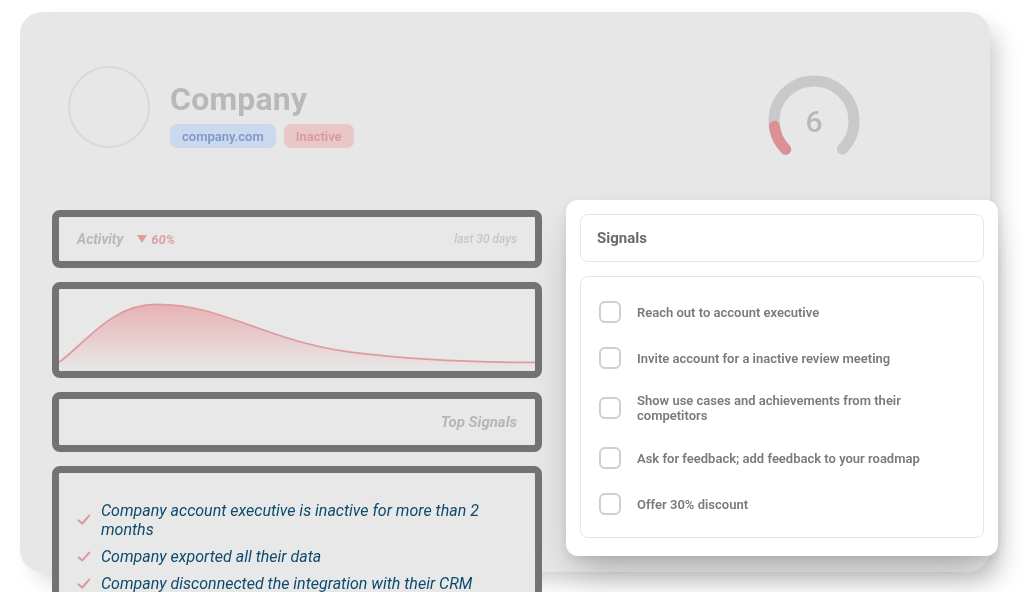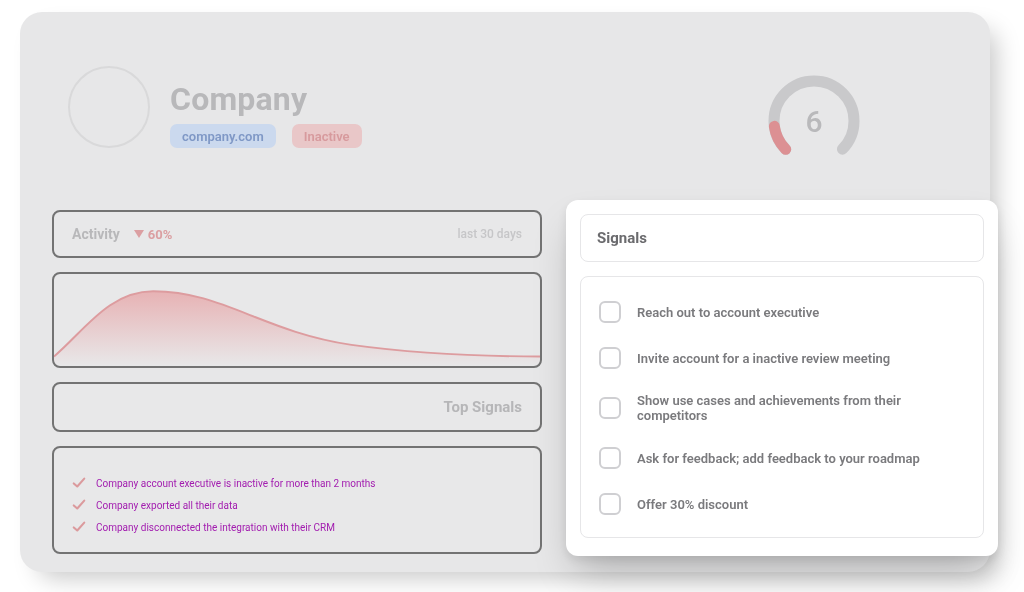--- a/index.html
+++ b/index.html
@@ -20,21 +20,21 @@
   
   .hdr { position: relative; height: 140px; }
   .avatar {
     position: absolute; left: 8px; top: 18px;
     width: 82px; height: 82px; border-radius: 50%;
     border: 2px solid #d9d9da;
     background: #e7e7e8;
   }
   .hdr-txt { position: absolute; left: 110px; top: 32px; }
   .company-name { font-size: 32px; font-weight: 700; color: #b8b8ba; letter-spacing: .2px; }
-  .badges { margin-top: 6px; display: flex; gap: 16px; }
+  .badges { margin-top: 6px; display: flex; gap: 8px; }
   .badge {
     display: inline-flex; align-items: center;
     height: 24px; padding: 0 12px;
     border-radius: 7px;
     font-size: 13px; font-weight: 600;
   }
   .badge.blue { background: #cbd9ee; color: #7f98c6; }
   .badge.red  { background: #e9c7c8; color: #d79a9d; }
 
   
@@ -44,23 +44,24 @@
   .gauge-num {
     position:absolute; left:0; top:0; width:110px; height:110px;
     display:flex; align-items:center; justify-content:center;
     font-size: 30px; font-weight: 500; color: #b9b9bb;
   }
   .gauge-label { margin-top: 8px; font-size: 14px; color: #b9b9bb; }
 
   
   .panel {
     background: #e8e8e9;
-    border: 2px solid #737373;
+    border: 7px solid #737373;
     border-radius: 8px;
     padding: 14px 18px;
+    font-style: italic;
   }
   .panel + .panel { margin-top: 14px; }
   .col-left {
     position: absolute; left: 32px; top: 198px; width: 490px;
   }
   .activity-head {
     display: flex; align-items: center; gap: 14px;
     color: #b8b8ba; font-weight: 700; font-size: 14px;
   }
   .activity-head .delta {
@@ -81,21 +82,21 @@
     margin-top: 12px;
     height: 96px; padding: 0;
     overflow: hidden;
   }
   .spark-panel svg { width: 100%; height: 100%; display:block; }
 
   .signals-title { color: #b6b6b8; font-weight: 700; font-size: 15px; text-align: right; }
   .signals-list { margin-top: 10px; }
   .signal-item {
     display:flex; align-items:center; gap:10px;
-    color:#a21caf; font-size:10px; padding:4px 0;
+    color:#0c4a6e; font-size:16px; padding:4px 0;
   }
   .check-icon {
     width:14px; height:14px; flex:0 0 14px;
   }
   .check-icon svg { width:14px; height:14px; display:block; }
 
   
   .playbook {
     position:absolute;
     left: 566px; top: 200px;

